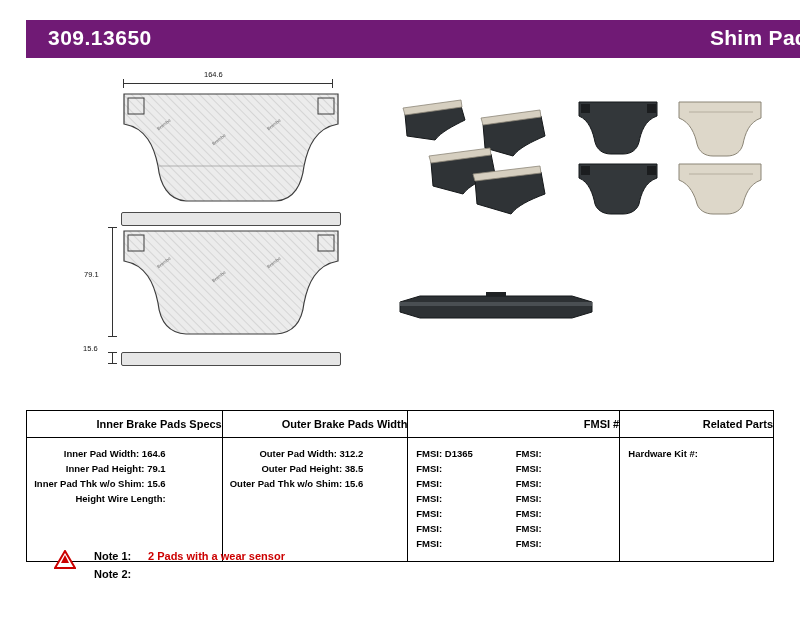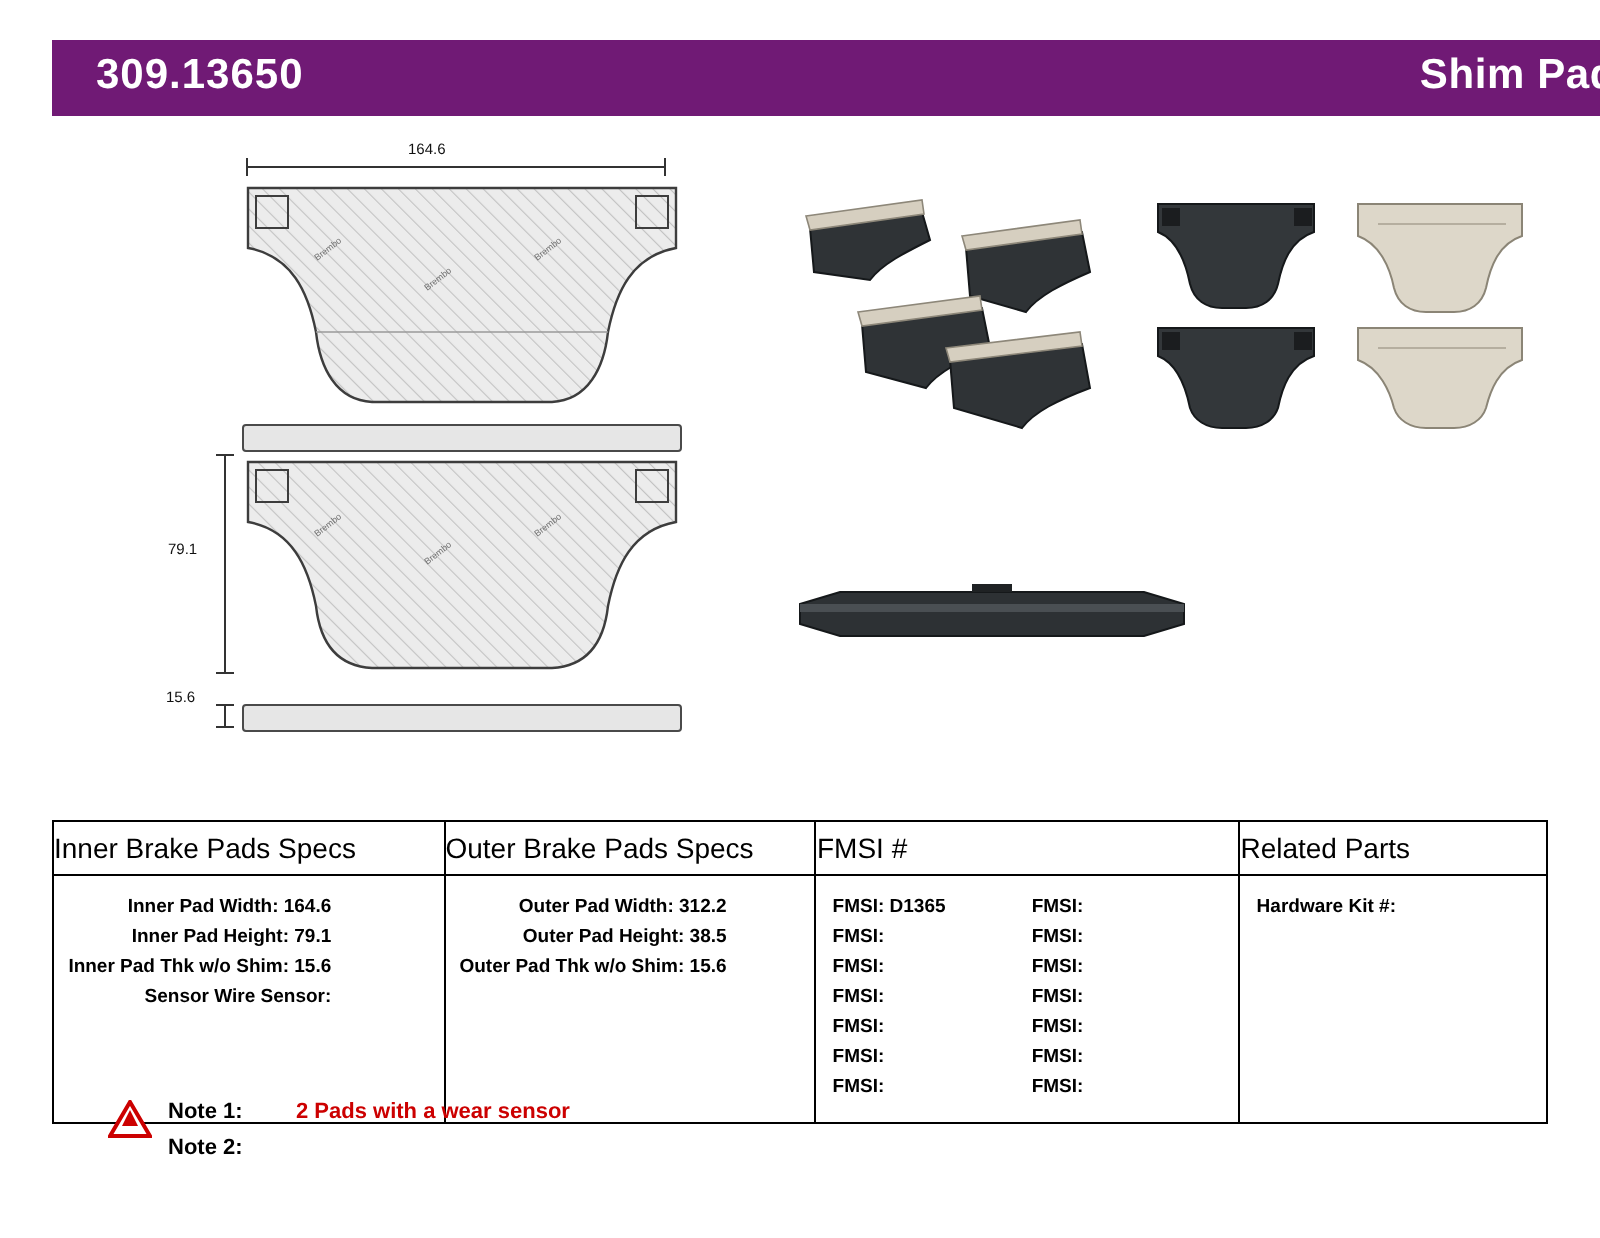--- a/index.html
+++ b/index.html
@@ -116,23 +116,23 @@
     box-sizing: border-box;
     border-right: 1px solid #000;
   }
   .col:last-child { border-right: none; }
   .c1 { width: 196px; }
   .c2 { width: 186px; }
   .c3 { width: 212px; }
   .c4 { width: 153px; }
 
   .th {
-    font-size: 14px;
-    font-weight: normal;
-    text-align: left;
+    font-size: 11px;
+    font-weight: bold;
+    text-align: right;
     line-height: 26px;
     font-family: "Liberation Sans", sans-serif;
   }
   .tb {
     padding: 8px 0 10px 0;
   }
   .spec-row {
     font-size: 9.5px;
     font-family: "Liberation Sans", sans-serif;
     line-height: 15px;
@@ -167,21 +167,21 @@
   }
   .note-line {
     position: relative;
     height: 18px;
     font-size: 11px;
     font-weight: bold;
     font-family: "Liberation Sans", sans-serif;
   }
   .note-label {
     position: absolute;
-    left: 34px;
+    left: 44px;
     top: 0;
   }
   .note-value {
     position: absolute;
     left: 98px;
     top: 0;
     color: #cc0000;
   }
   .warn-icon {
     position: absolute;
@@ -292,31 +292,31 @@
       <path d="M4,18 L24,12 L176,12 L196,18 L196,28 L176,34 L24,34 L4,28 Z" fill="#2d3134" stroke="#15181a" stroke-width="1"></path>
       <path d="M4,18 L196,18 L196,22 L4,22 Z" fill="#4a4f53"></path>
       <path d="M90,12 L110,12 L110,8 L90,8 Z" fill="#1f2224"></path>
     </svg>
 
   </div>
 
   <div class="table">
     <div class="table-head">
       <div class="col c1 th">Inner Brake Pads Specs</div>
-      <div class="col c2 th">Outer Brake Pads Specs</div>
+      <div class="col c2 th">Outer Brake Pads Width</div>
       <div class="col c3 th">FMSI #</div>
       <div class="col c4 th">Related Parts</div>
     </div>
     <div class="table-body">
 
       <div class="col c1 tb">
         <div class="spec-row">Inner Pad Width: 164.6</div>
         <div class="spec-row">Inner Pad Height: 79.1</div>
         <div class="spec-row">Inner Pad Thk w/o Shim: 15.6</div>
-        <div class="spec-row">Sensor Wire Sensor:</div>
+        <div class="spec-row">Height Wire Length:</div>
       </div>
 
       <div class="col c2 tb">
         <div class="spec-row outer">Outer Pad Width: 312.2</div>
         <div class="spec-row outer">Outer Pad Height: 38.5</div>
         <div class="spec-row outer">Outer Pad Thk w/o Shim: 15.6</div>
       </div>
 
       <div class="col c3 tb">
         <div class="fmsi-row">

